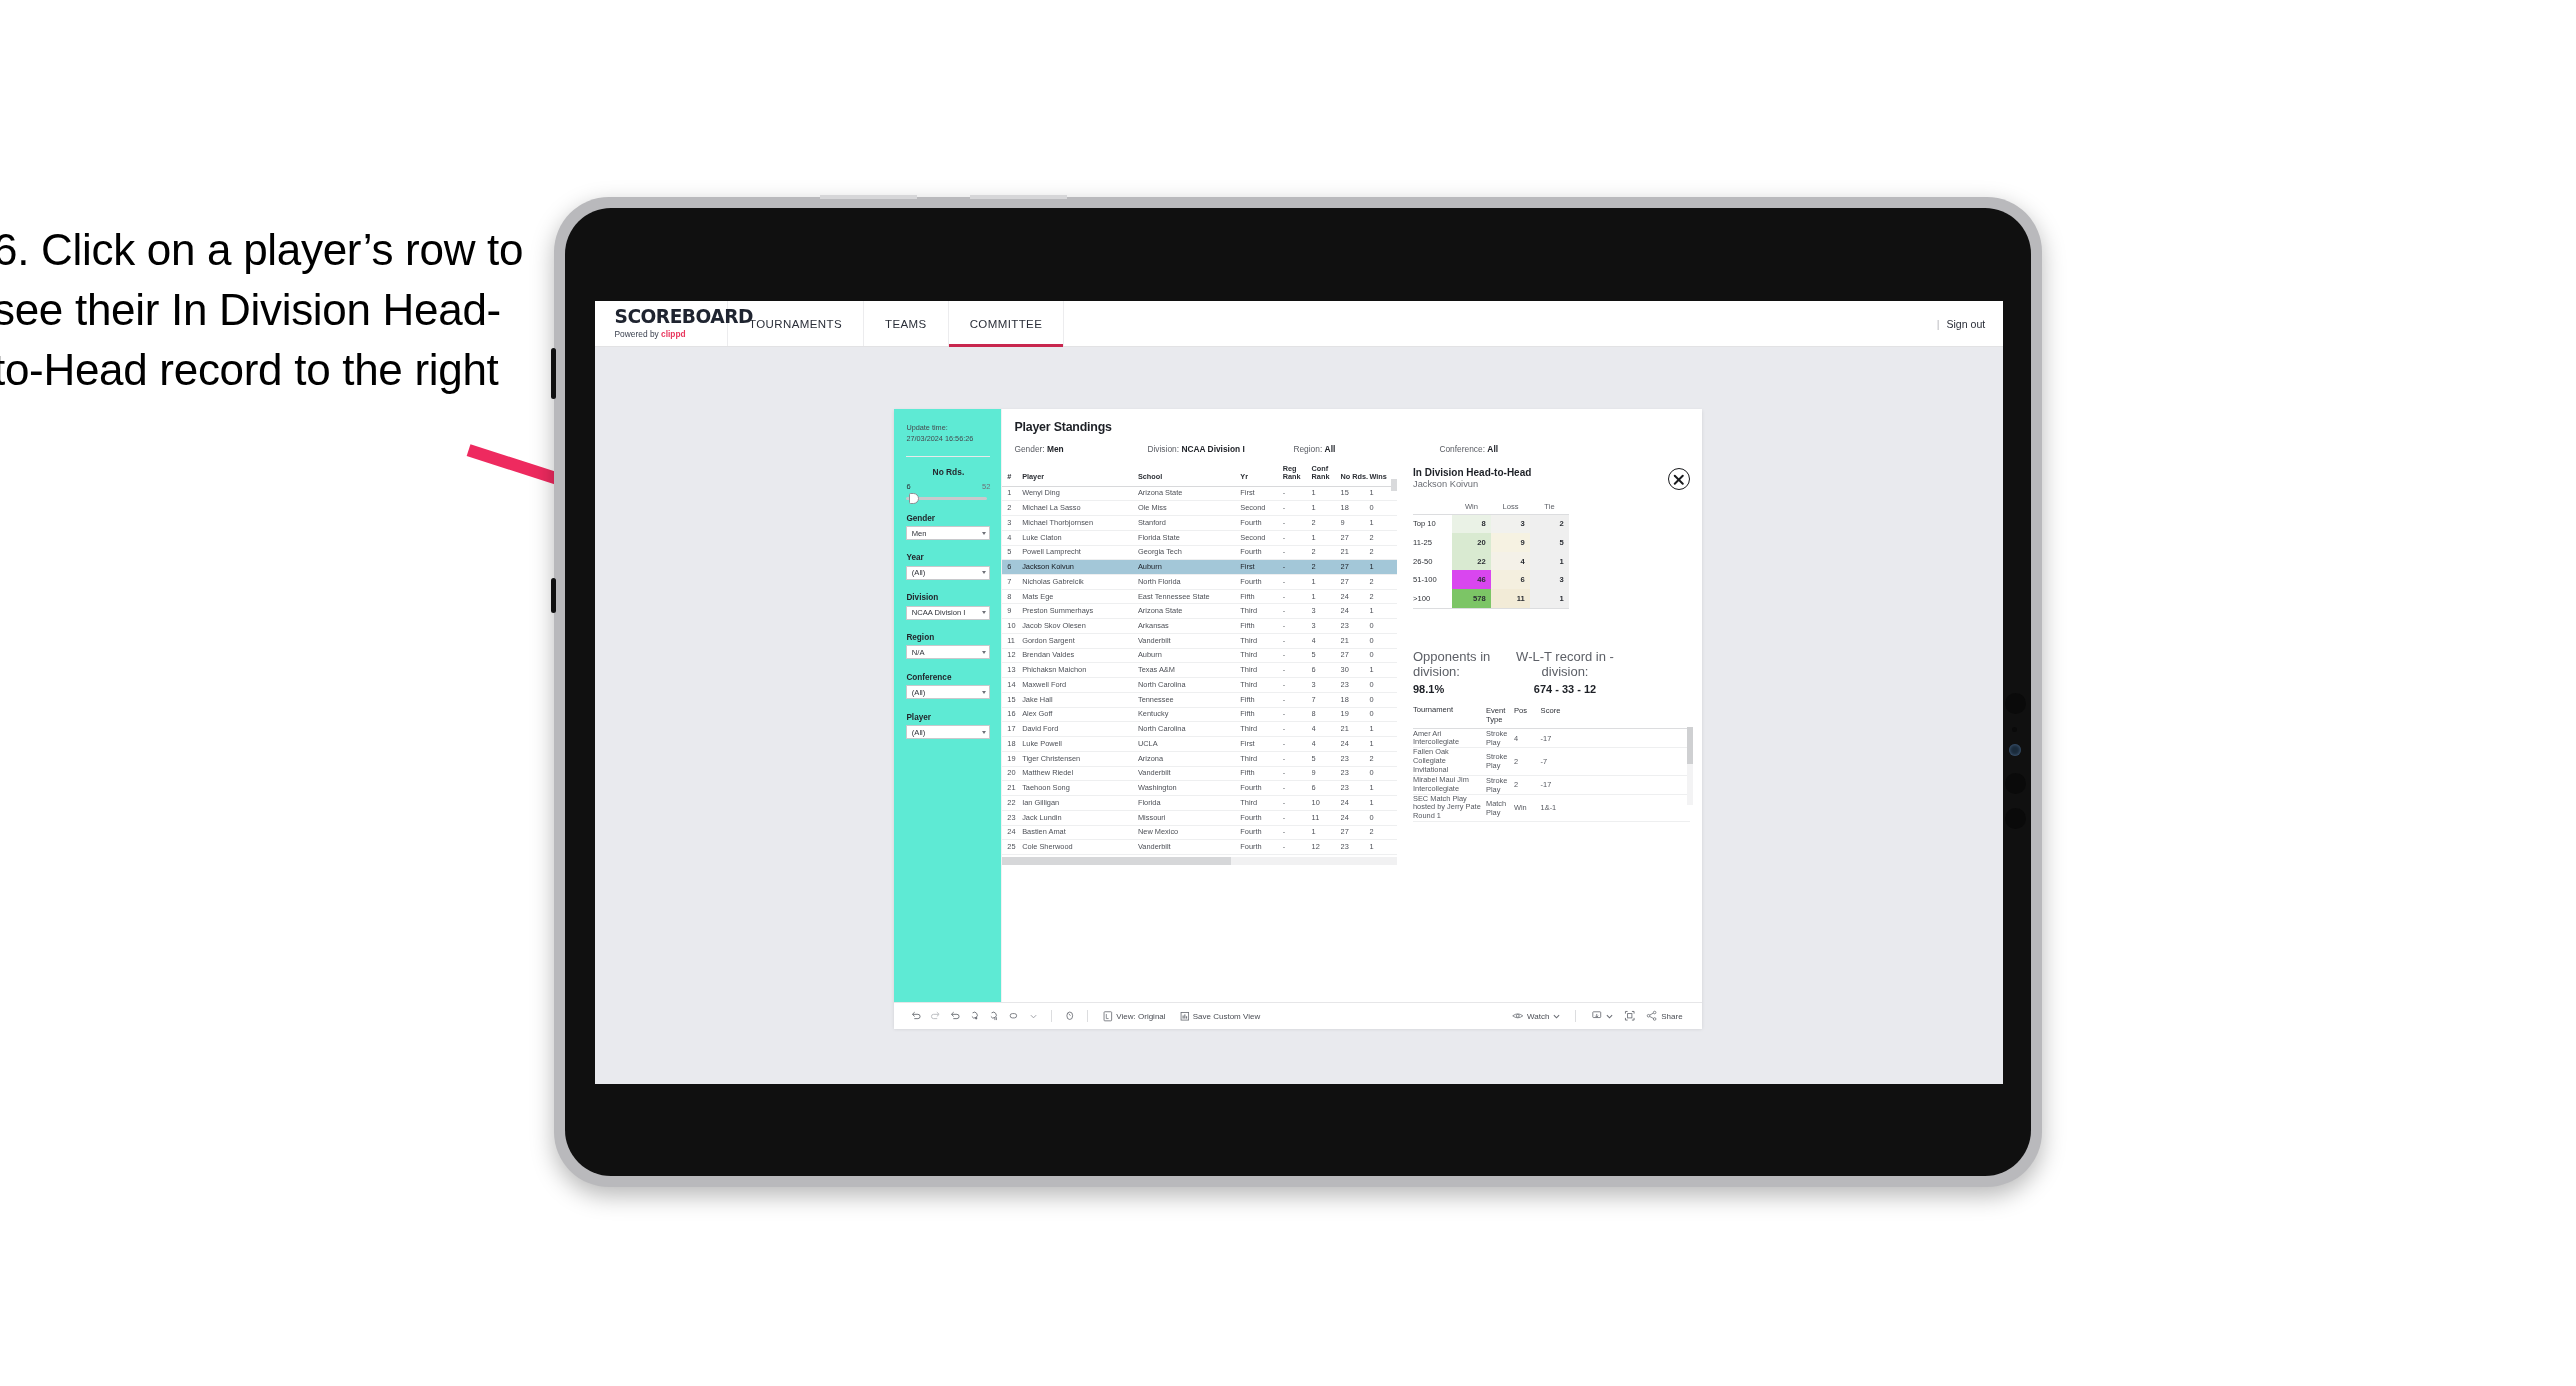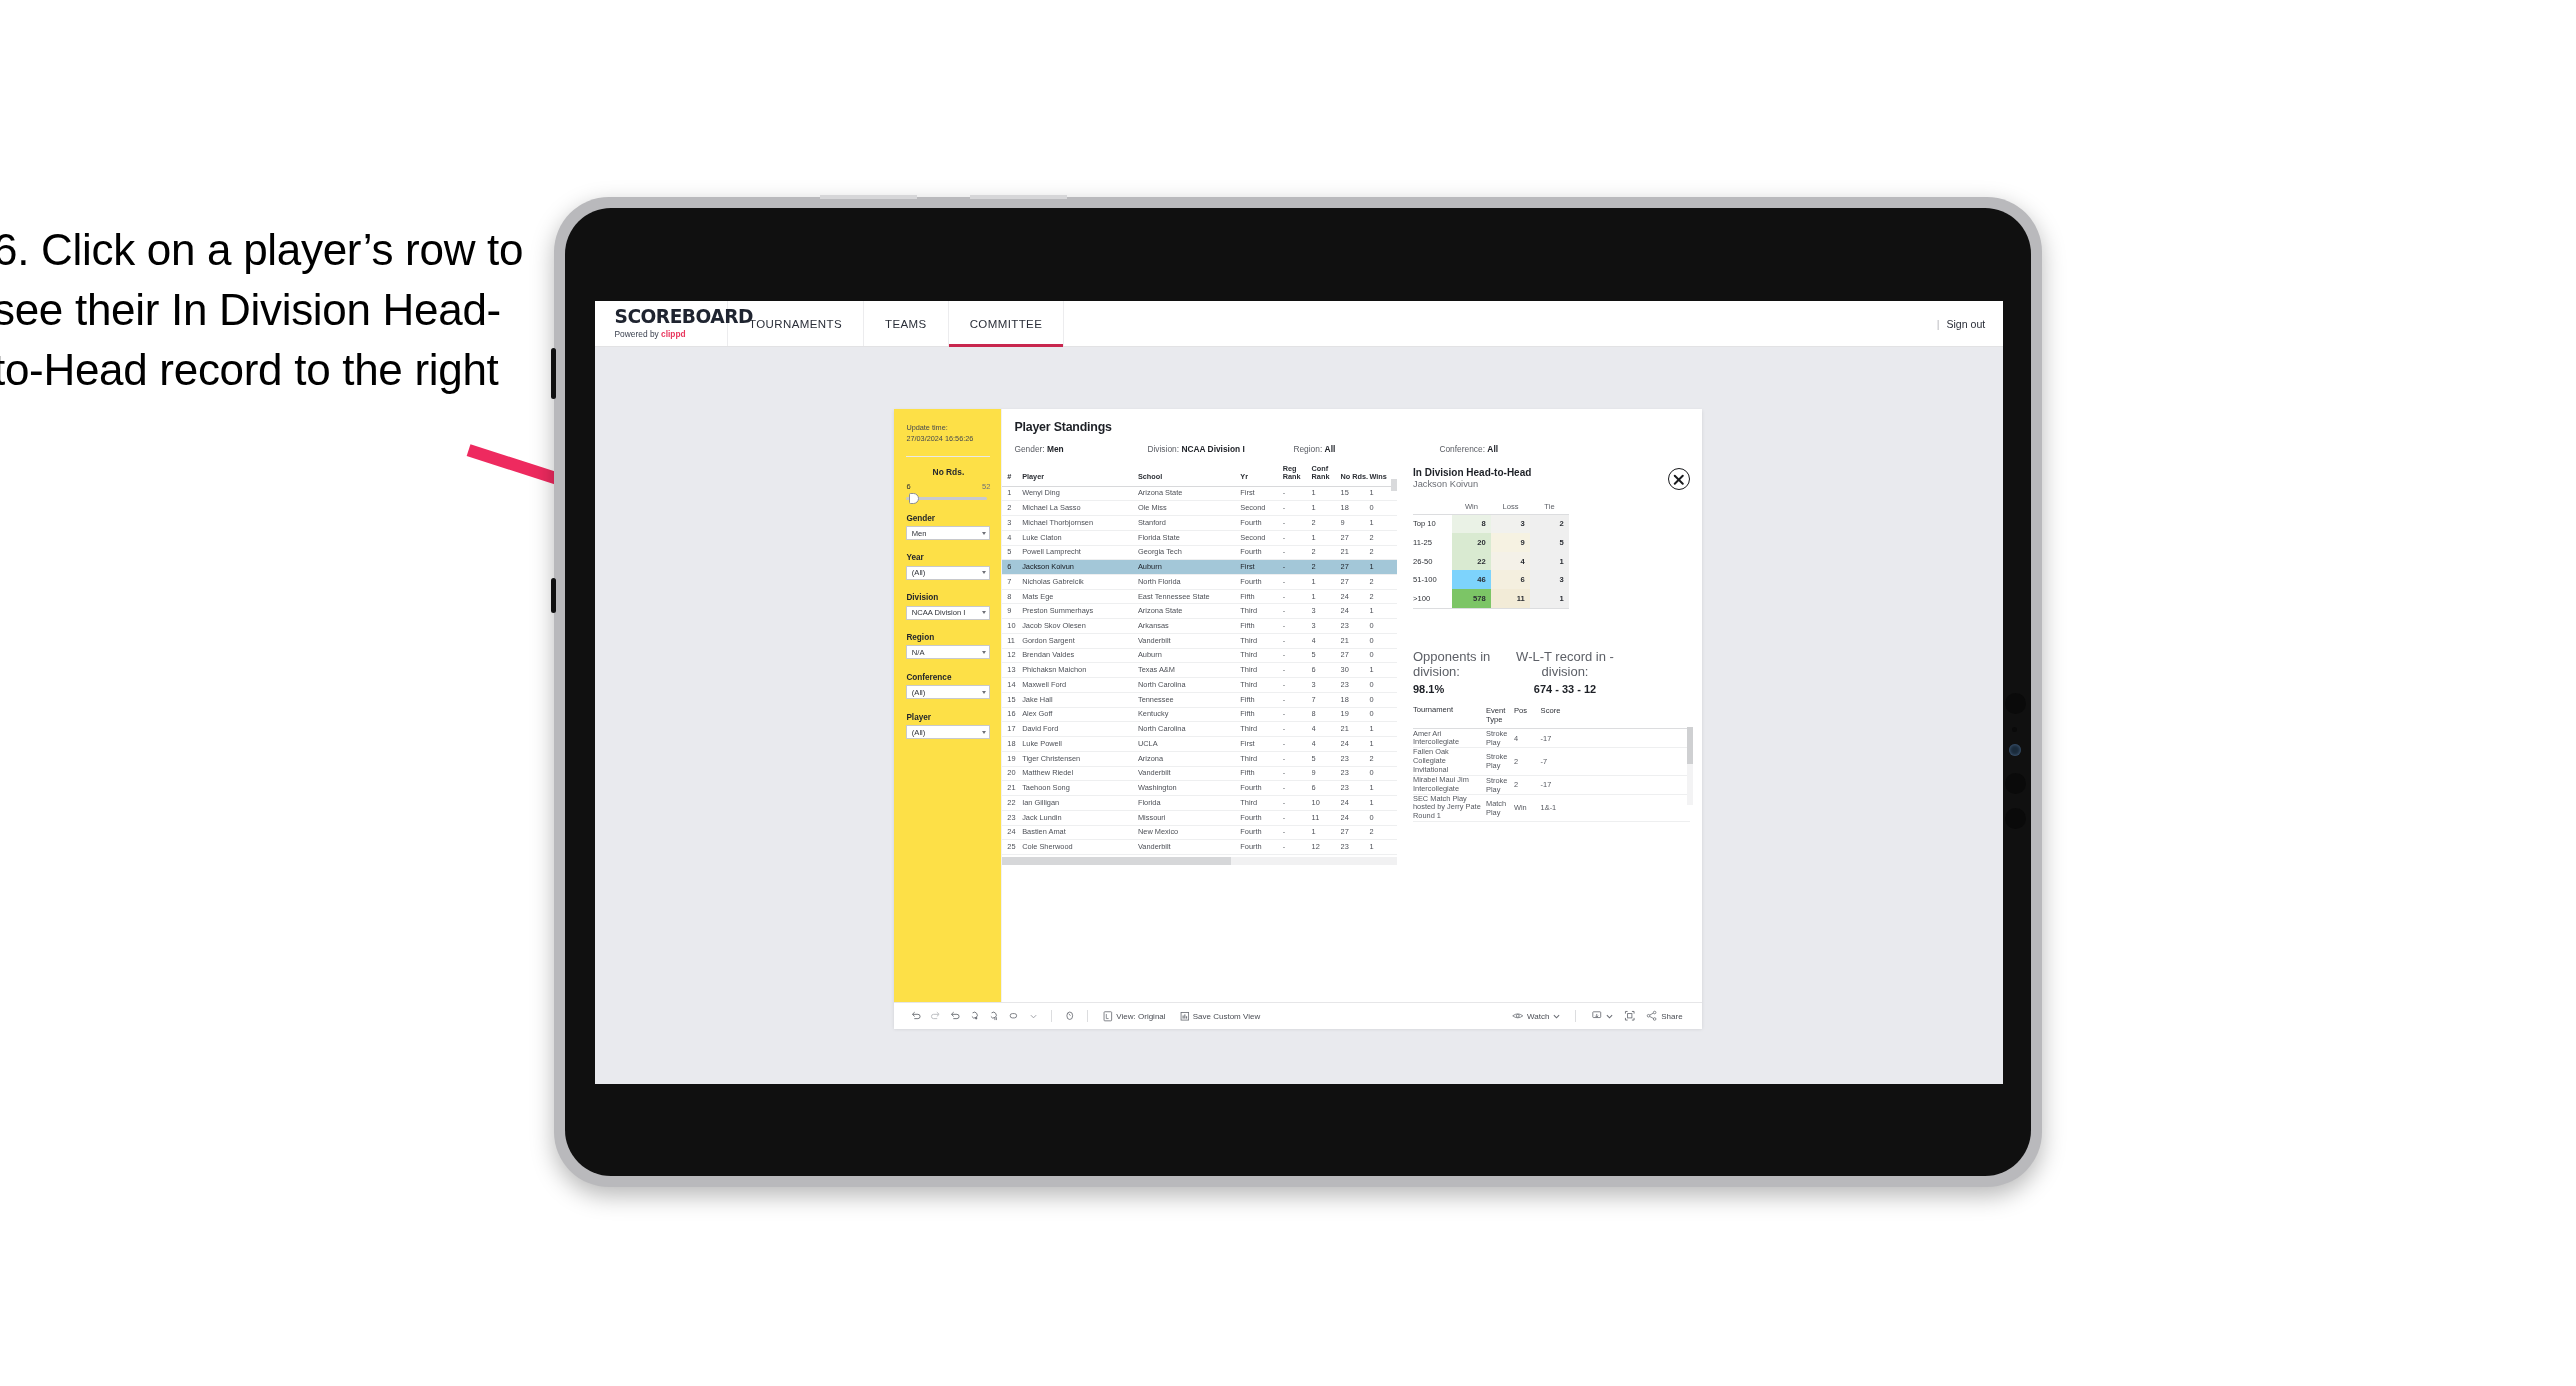--- a/index.html
+++ b/index.html
@@ -105,21 +105,21 @@
     position: absolute; left: 299px; top: 108px;
     width: 808px; height: 620px;
     background: #fff;
     box-shadow: 0 0.9px 3.5px rgba(0,0,0,.10);
     display: flex; flex-direction: column;
   }
   #viz-body { flex: 1; display: flex; min-height: 0; }
 
   
   .sidebar {
-    width: 108px; background: #fde047; flex-shrink: 0;
+    width: 108px; background: #5eead4; flex-shrink: 0;
     padding: 14px 10.6px 0 12.4px; font-size: 8px; color: #3b3f47;
     border-right: 0.9px solid #f1f1f2;
   }
   .upd-label { font-size: 7.3px; color: #46494f; line-height: 1.45; }
   .side-divider { height: 0.9px; background: #e9e9ea; margin: 11.5px 0 10.6px; }
   .slider-title { font-size: 8.4px; font-weight: 700; color: #24272d; text-align: center; margin-bottom: 4.4px; }
   .slider-nums { display: flex; justify-content: space-between; font-size: 7.5px; color: #6d7077; }
   .slider-nums .lo { color: #2b2e34; }
   .slider-track {
     position: relative; height: 3.5px; background: #c9c9cc;
@@ -676,21 +676,21 @@
                       <div class="hm-cell" style="background: rgb(239, 239, 239);">5</div>
                     </div>
                     <div class="hm-row">
                       <div class="rlbl">26-50</div>
                       <div class="hm-cell" style="background: rgb(217, 234, 209);">22</div>
                       <div class="hm-cell" style="background: rgb(244, 241, 232);">4</div>
                       <div class="hm-cell" style="background: rgb(239, 239, 239);">1</div>
                     </div>
                     <div class="hm-row">
                       <div class="rlbl">51-100</div>
-                      <div class="hm-cell" style="background: #7dd3fc;">46</div>
+                      <div class="hm-cell" style="background: #d946ef;">46</div>
                       <div class="hm-cell" style="background: rgb(244, 239, 223);">6</div>
                       <div class="hm-cell" style="background: rgb(239, 239, 239);">3</div>
                     </div>
                     <div class="hm-row">
                       <div class="rlbl">&gt;100</div>
                       <div class="hm-cell" style="background: rgb(124, 197, 102);">578</div>
                       <div class="hm-cell" style="background: rgb(242, 235, 215);">11</div>
                       <div class="hm-cell" style="background: rgb(239, 239, 239);">1</div>
                     </div>
                   </div>

